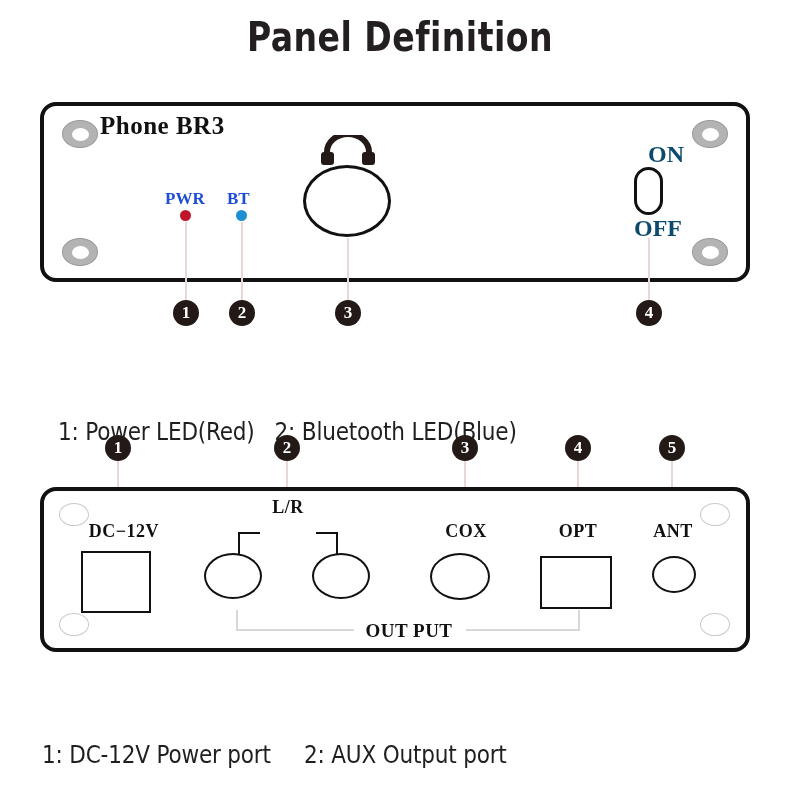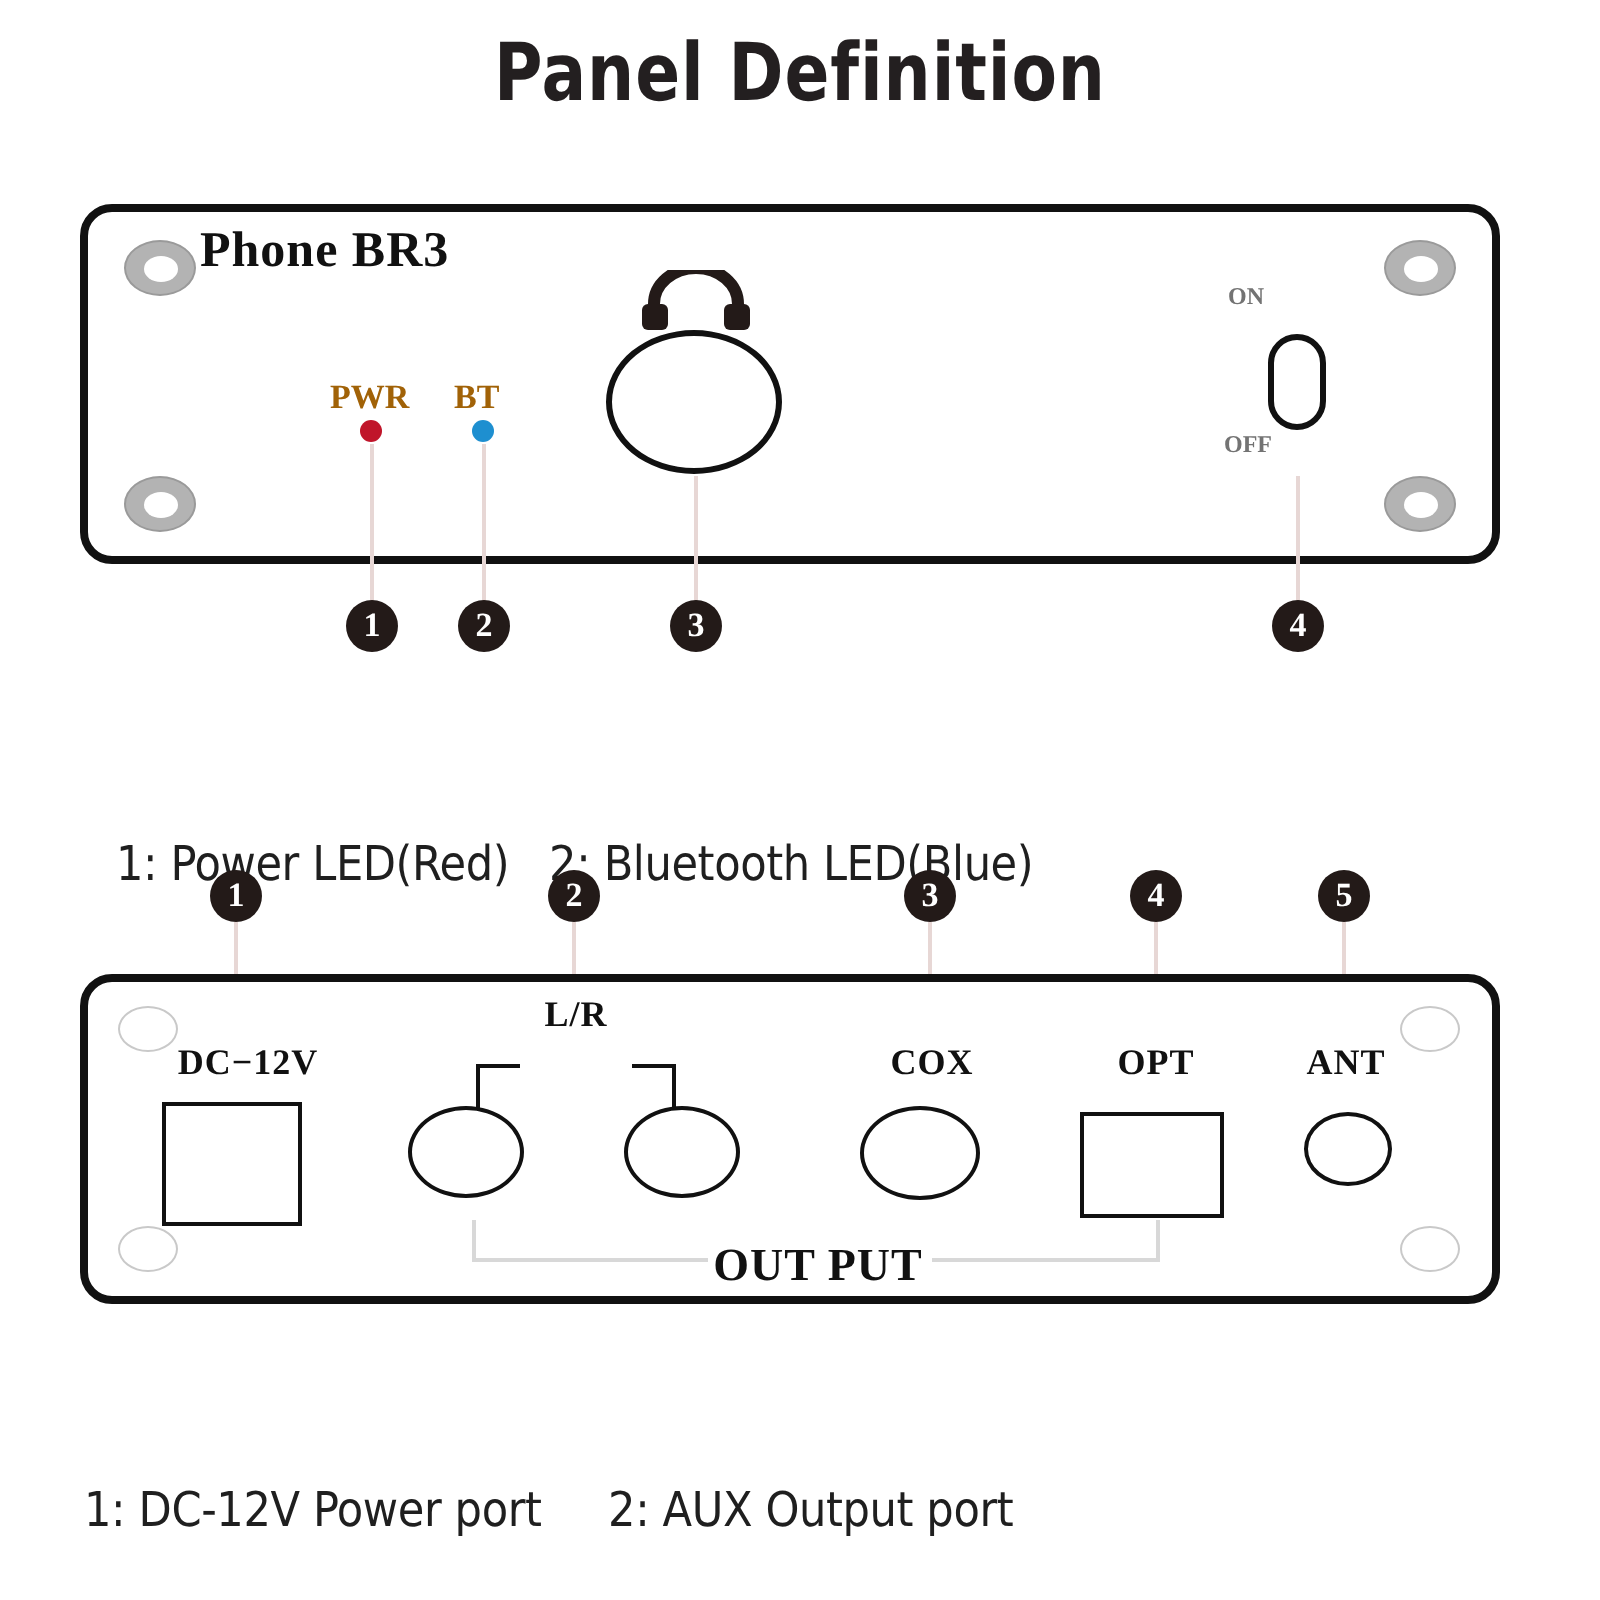--- a/index.html
+++ b/index.html
@@ -92,21 +92,21 @@
     font-weight: bold;
     font-size: 25px;
     letter-spacing: 0.5px;
     color: #111111;
   }
   .led-label {
     position: absolute;
     font-family: "Liberation Serif", "DejaVu Serif", serif;
     font-weight: bold;
     font-size: 17px;
-    color: #a16207;
+    color: #1d4ed8;
   }
   .led-dot {
     position: absolute;
     width: 11px;
     height: 11px;
     border-radius: 50%;
   }
   #led-pwr-dot { background: #c0152a; }
   #led-bt-dot  { background: #1e8fd0; }
 
@@ -129,23 +129,23 @@
     border-radius: 50%;
     box-sizing: border-box;
     background: #ffffff;
   }
 
   
   #switch-on-label, #switch-off-label {
     position: absolute;
     font-family: "Liberation Serif", "DejaVu Serif", serif;
     font-weight: bold;
-    font-size: 12px;
-    color: #737373;
-    text-align: left;
+    font-size: 24px;
+    color: #0c4a6e;
+    text-align: right;
     width: 70px;
   }
   #switch-on-label  { left: 614px; top: 141px; }
   #switch-off-label { left: 612px; top: 215px; }
   #power-switch-body {
     position: absolute;
     left: 634px;
     top: 167px;
     width: 29px;
     height: 48px;
@@ -295,19 +295,19 @@
 <div class="port-rect" style="left:540px; top:556px; width:72px; height:53px;"></div>
 <div class="port-oval" style="left:652px; top:556px; width:44px; height:37px;"></div>
 
 <svg class="bracket" style="left:238px; top:530px; width:100px; height:26px;" viewBox="0 0 100 26" xmlns="http://www.w3.org/2000/svg">
   <path d="M1 24 L1 3 L22 3 M78 3 L99 3 L99 24" fill="none" stroke="#111111" stroke-width="2"></path>
 </svg>
 
 <svg class="bracket" style="left:236px; top:608px; width:344px; height:30px;" viewBox="0 0 344 30" xmlns="http://www.w3.org/2000/svg">
   <path d="M1 2 L1 22 L118 22 M230 22 L343 22 L343 2" fill="none" stroke="#d8d8d8" stroke-width="2"></path>
 </svg>
-<div class="port-label" style="left:349px; top:620px; width:120px; font-size:23px;">OUT PUT</div>
+<div class="port-label" style="left:349px; top:620px; width:120px; font-size:19px;">OUT PUT</div>
 
 <div class="legend" id="legend-rear">
   <span class="legend-line">1: DC-12V Power port     2: AUX Output port</span>
   
   
 </div>
 
 </body></html>

